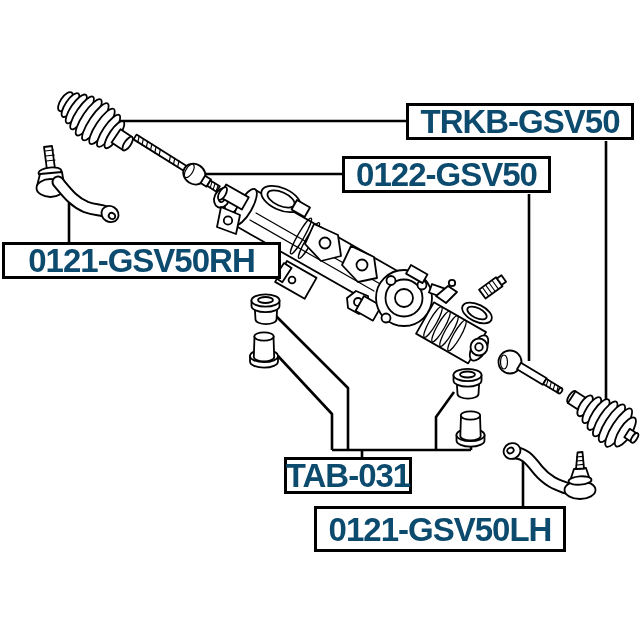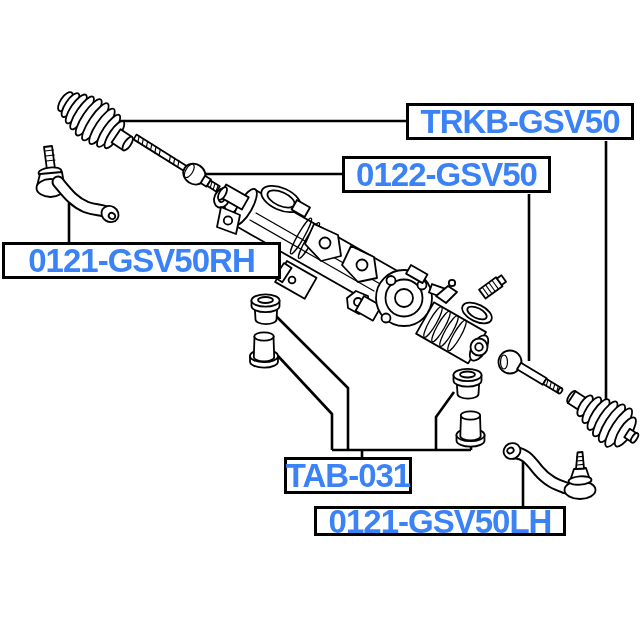--- a/index.html
+++ b/index.html
@@ -3,21 +3,21 @@
 <meta charset="utf-8">
 <style>
   html,body{margin:0;padding:0;background:#ffffff;}
   .stage{
     position:relative;width:640px;height:640px;background:#ffffff;
     font-family:"Liberation Sans","DejaVu Sans",sans-serif;overflow:hidden;
   }
   .stage svg{position:absolute;left:0;top:0;}
   .label-box{
     position:absolute;box-sizing:border-box;background:#ffffff;
-    border:3px solid #000000;color:#3b82f6;
+    border:3px solid #000000;color:#0c4a6e;
     display:flex;align-items:center;justify-content:center;
     font-weight:bold;font-size:33px;letter-spacing:-1px;line-height:1;
     white-space:nowrap;
   }
 </style>
 </head>
 <body>
 
 <div class="stage">
 
@@ -206,17 +206,17 @@
 </div>
 
 <div class="label-box" style="left:2px;top:242px;width:279px;height:37px;">
   <span>0121-GSV50RH</span>
 </div>
 
 <div class="label-box" style="left:284px;top:457px;width:128px;height:37px;align-items:center;">
   <span>TAB-031</span>
 </div>
 
-<div class="label-box" style="left:314px;top:506px;width:252px;height:30px;">
+<div class="label-box" style="left:314px;top:506px;width:252px;height:46px;">
   <span>0121-GSV50LH</span>
 </div>
 
 </div>
 
 </body></html>

